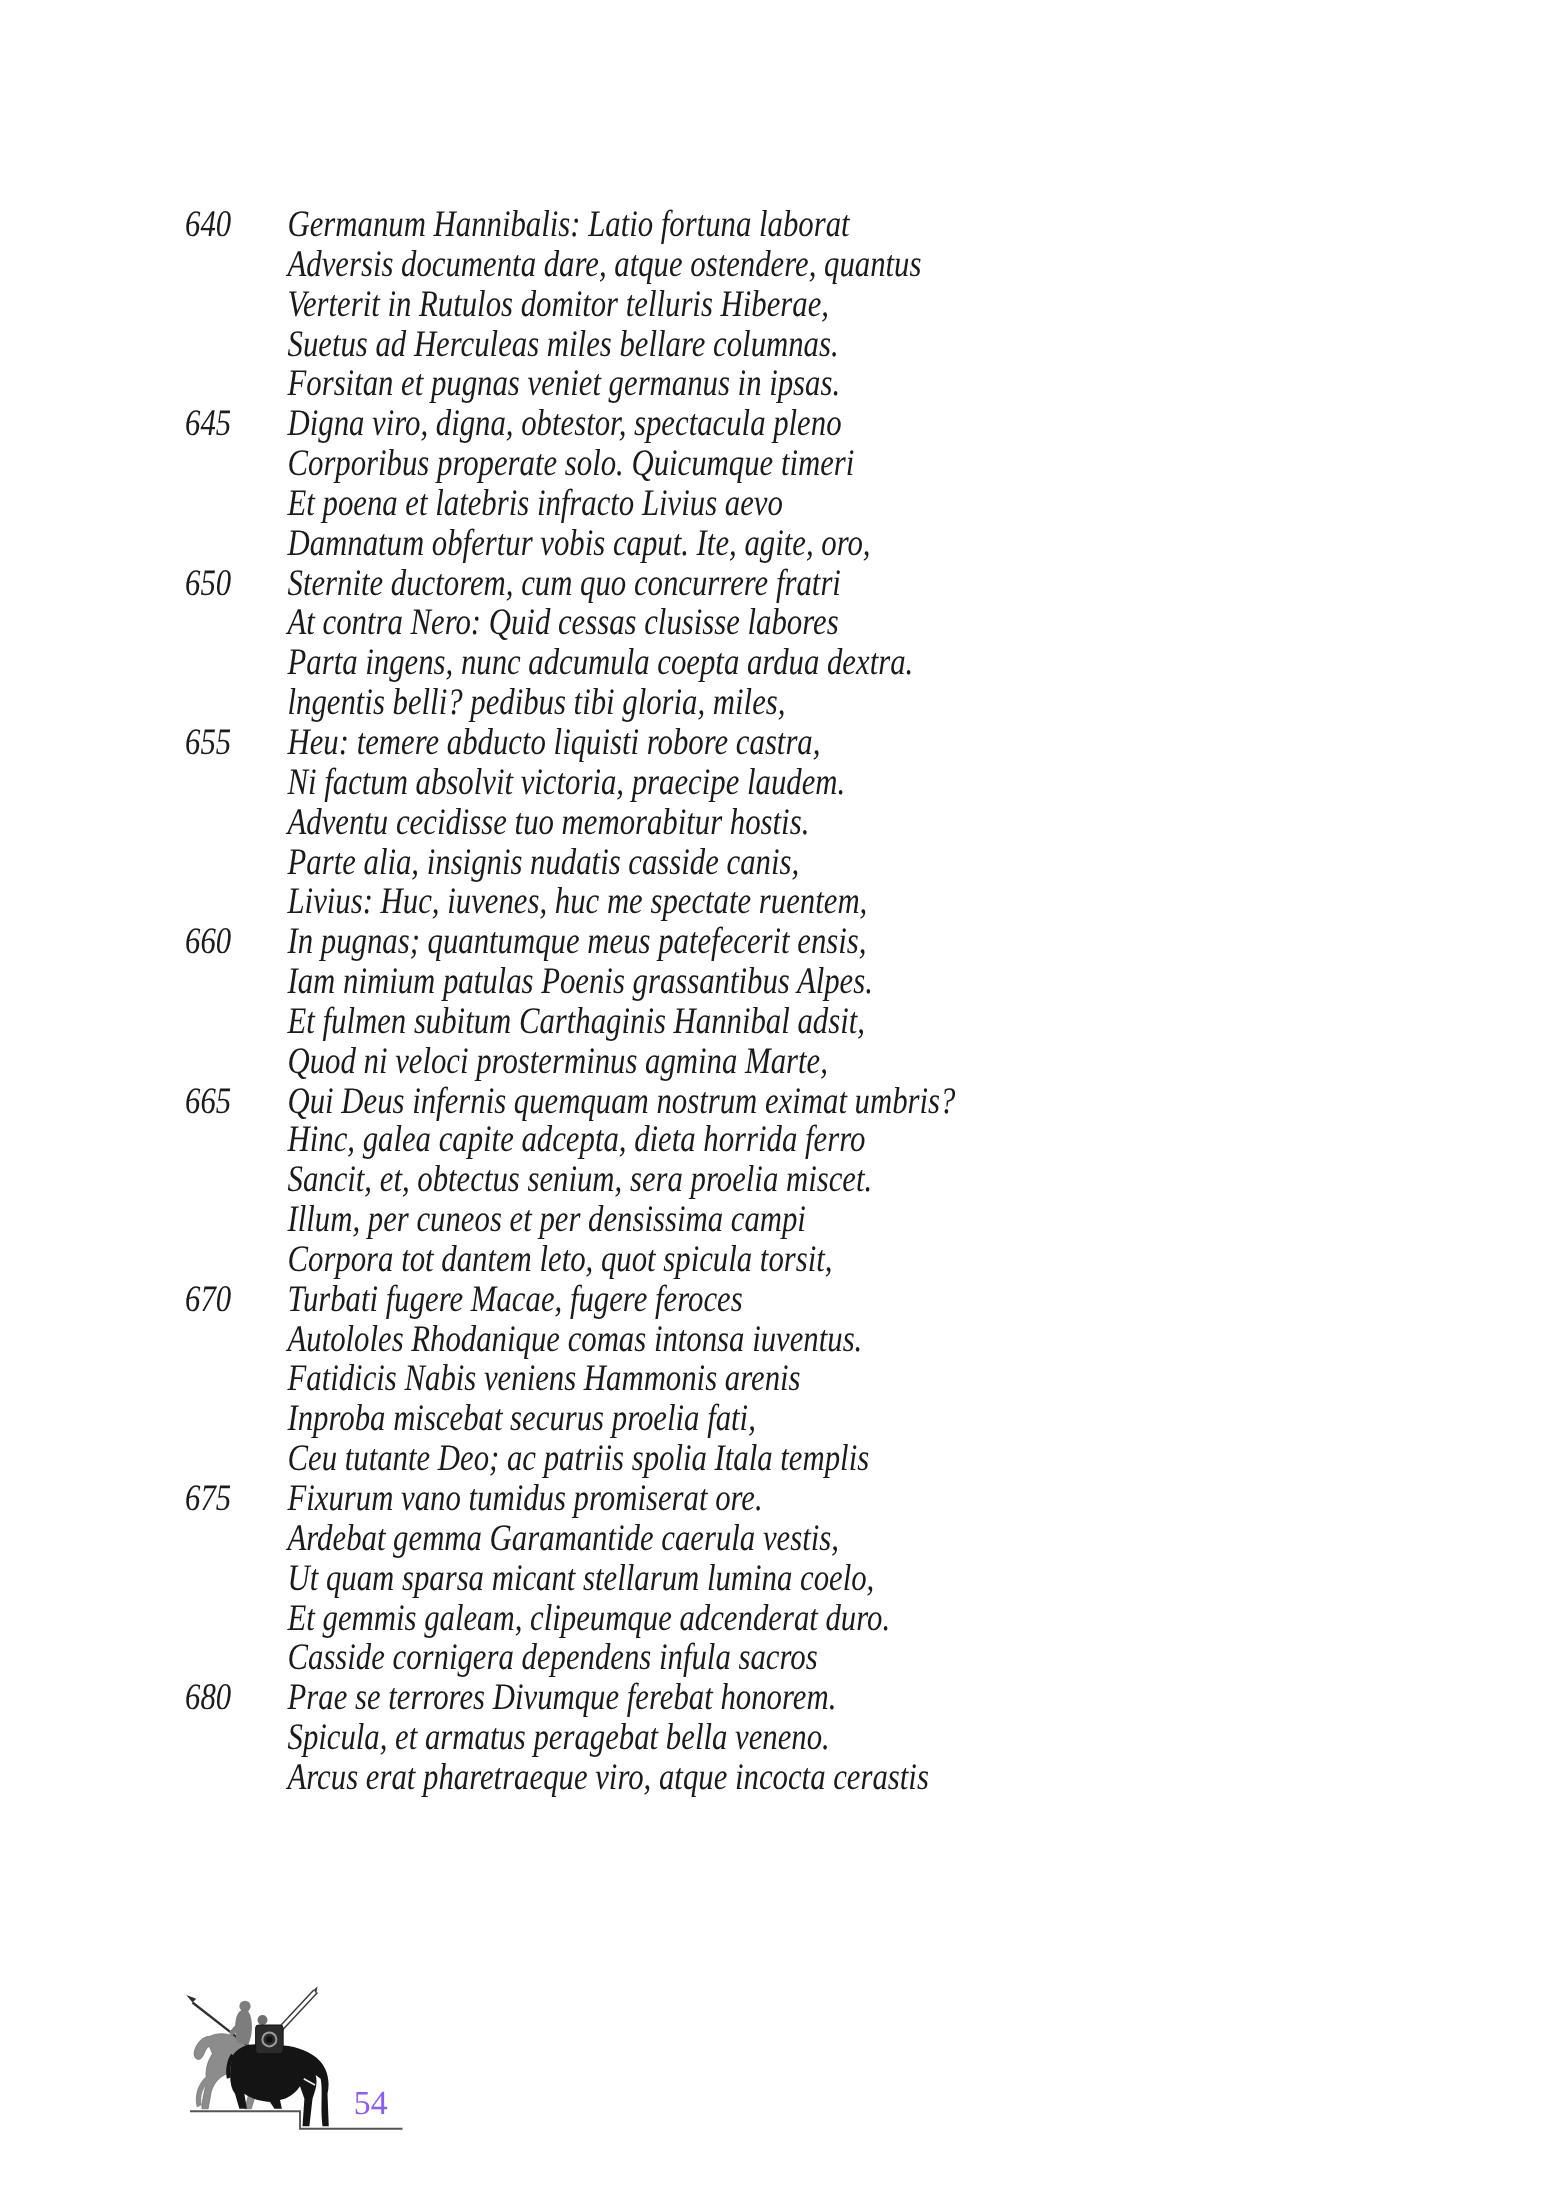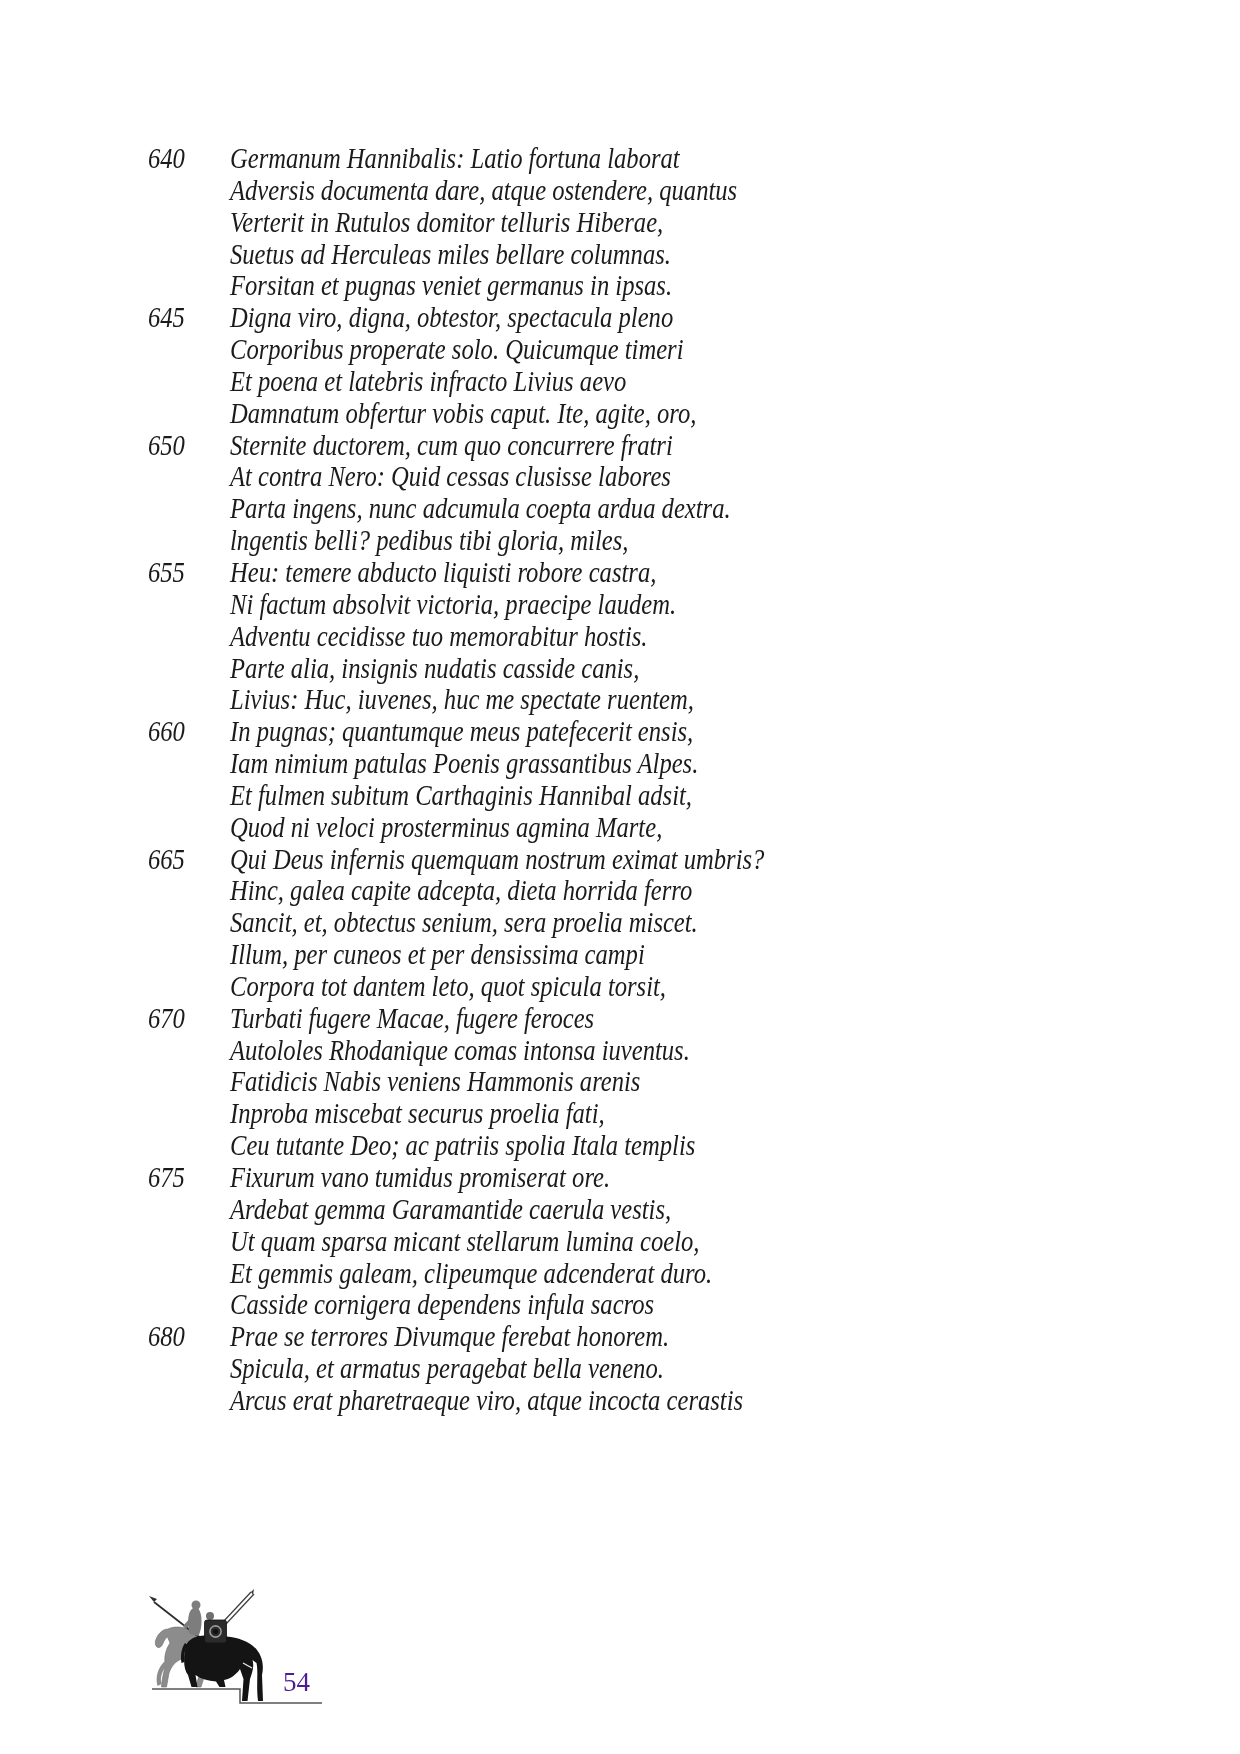--- a/index.html
+++ b/index.html
@@ -12,21 +12,21 @@
     width: 1240px;
     height: 1754px;
     background: #ffffff;
     overflow: hidden;
     font-family: "Liberation Serif", serif;
     color: #1b1b1b;
   }
   #poem {
     position: absolute;
     left: 148px;
-    top: 142px;
+    top: 164px;
     font-style: italic;
     font-size: 30px;
     line-height: 31.85px;
     white-space: nowrap;
   }
   .poem-line {
     display: flex;
     height: 31.85px;
   }
   .line-num {
@@ -40,21 +40,21 @@
     display: inline-block;
     transform: scaleX(0.82);
     transform-origin: 0 50%;
   }
   #folio {
     position: absolute;
     left: 283px;
     top: 1667px;
     font-size: 27px;
     font-style: normal;
-    color: #4c1d95;
+    color: #8b5cf6;
   }
   #vignette {
     position: absolute;
     left: 140px;
     top: 1583px;
     width: 200px;
     height: 130px;
   }
 </style>
 </head>

